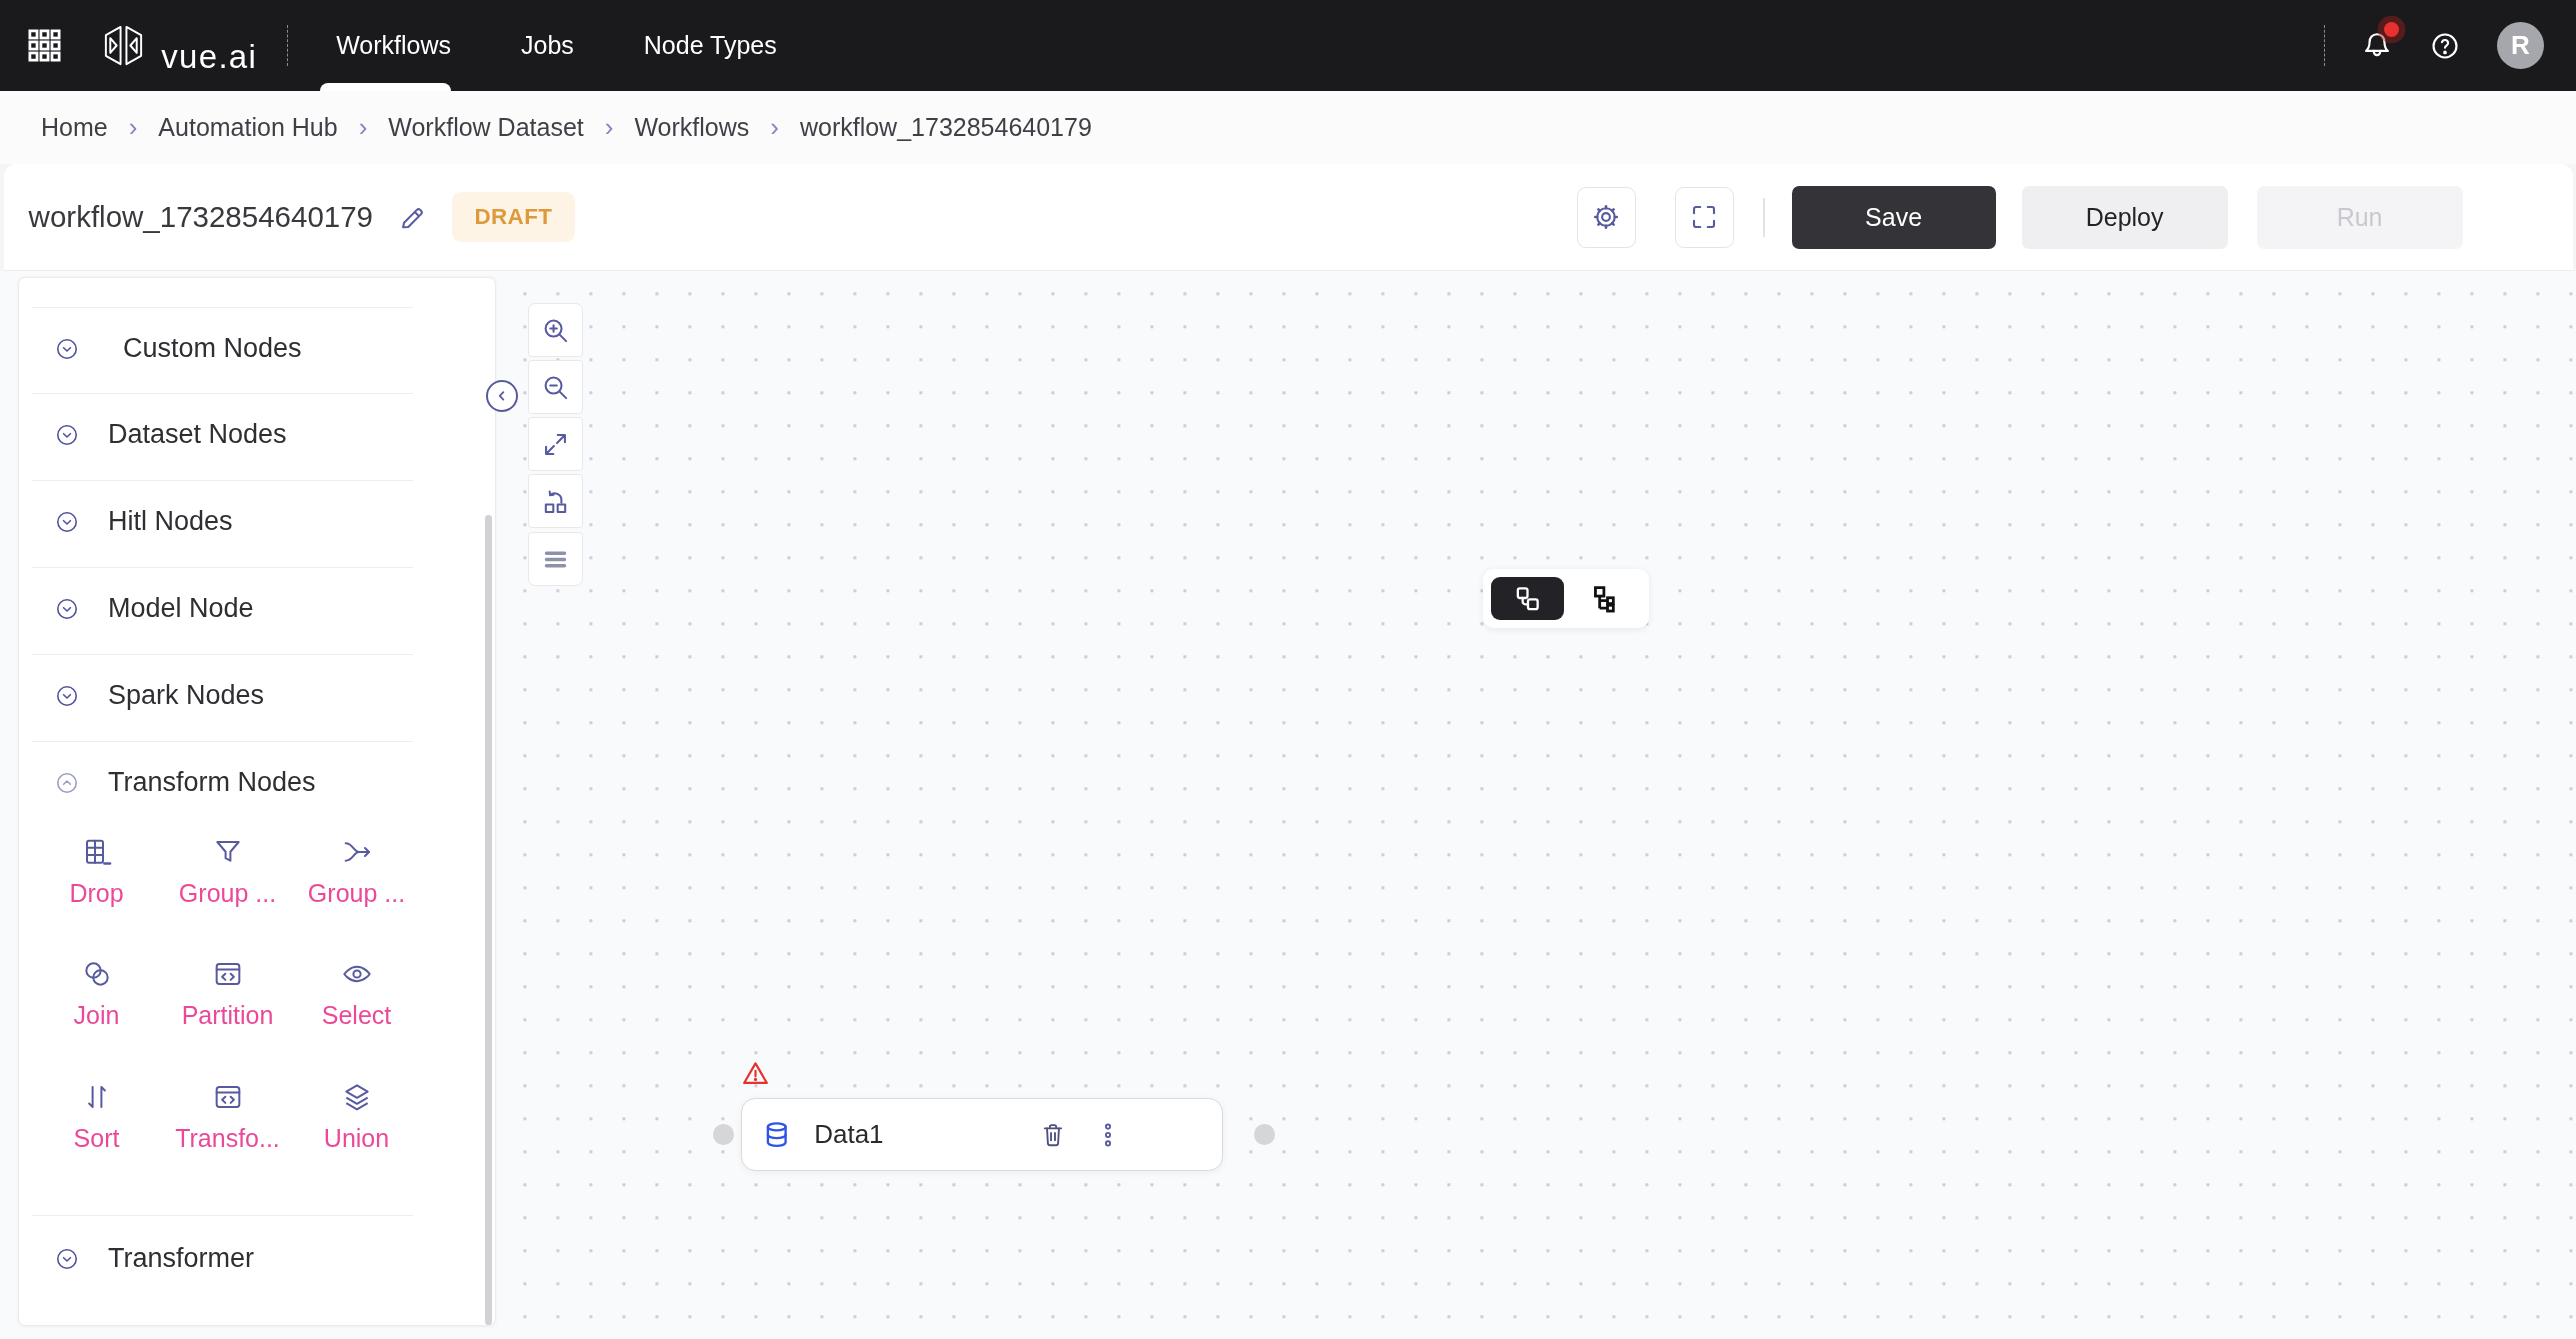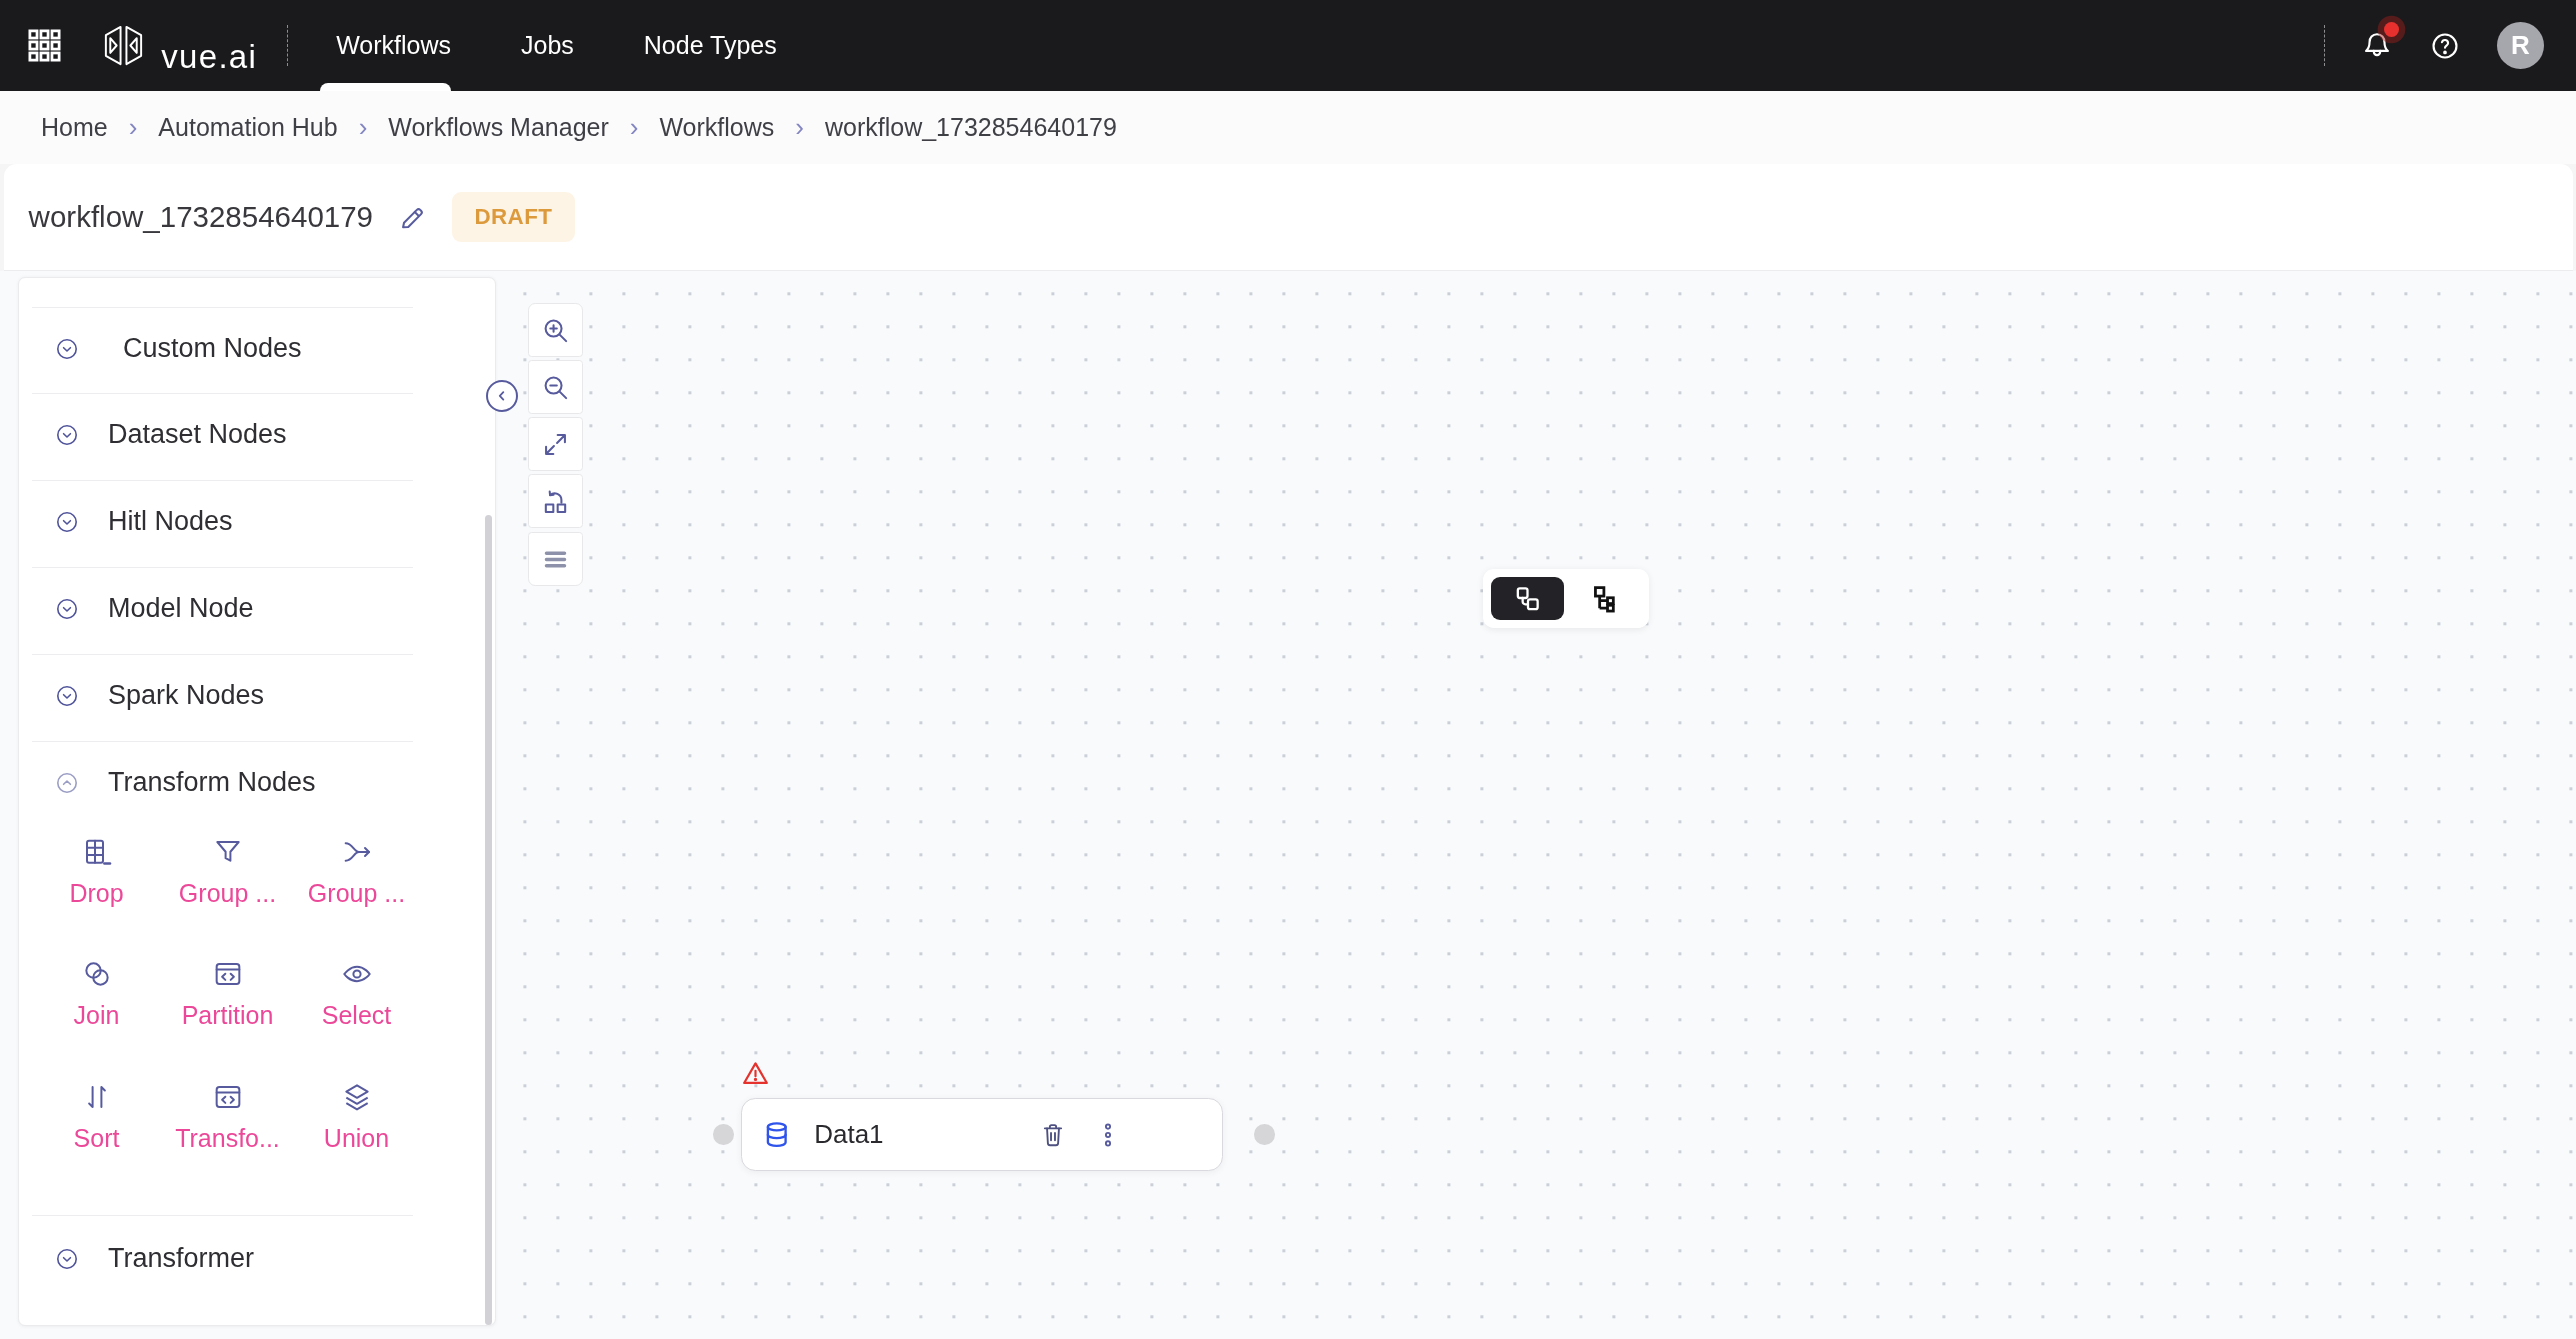--- a/index.html
+++ b/index.html
@@ -125,36 +125,54 @@
     </span>
     <span class="avatar">R</span>
   </div>
 </div>
 
 <div class="breadcrumb">
   <span class="crumb">Home</span>
   <span class="crumb-sep">›</span>
   <span class="crumb">Automation Hub</span>
   <span class="crumb-sep">›</span>
-  <span class="crumb">Workflows Manager</span>
+  <span class="crumb">Workflow Dataset</span>
   <span class="crumb-sep">›</span>
   <span class="crumb">Workflows</span>
   <span class="crumb-sep">›</span>
   <span class="crumb">workflow_1732854640179</span>
 </div>
 
 <div class="titlecard">
   <span class="page-title">workflow_1732854640179</span>
   <span class="edit-btn">
     <svg width="29" height="29" viewBox="0 0 24 24" fill="none" stroke="#585c9e" stroke-width="1.7" stroke-linecap="round" stroke-linejoin="round">
       <path d="m4.2 20 .8-3.7L15.6 5.7a2 2 0 0 1 2.8 0l.7.7a2 2 0 0 1 0 2.8L8.5 19.8 4.2 20Z"></path>
       <path d="m13.9 7.4 2.9 2.9"></path>
     </svg>
   </span>
   <span class="badge">DRAFT</span>
+  <div class="title-actions">
+    <span class="icon-btn">
+      <svg width="30" height="30" viewBox="0 0 24 24" fill="none" stroke="#585c9e" stroke-width="1.7" stroke-linecap="round">
+        <circle cx="12" cy="12" r="3.1"></circle>
+        <circle cx="12" cy="12" r="7"></circle>
+        <path d="M12 3.4V5M12 19v1.6M3.4 12H5M19 12h1.6M5.9 5.9 7 7M17 17l1.1 1.1M5.9 18.1 7 17M17 7l1.1-1.1" stroke-width="2.1"></path>
+      </svg>
+    </span>
+    <span class="icon-btn">
+      <svg width="30" height="30" viewBox="0 0 24 24" fill="none" stroke="#585c9e" stroke-width="1.7" stroke-linecap="round" stroke-linejoin="round">
+        <path d="M4 9V5.6C4 4.7 4.7 4 5.6 4H9M15 4h3.4c.9 0 1.6.7 1.6 1.6V9M20 15v3.4c0 .9-.7 1.6-1.6 1.6H15M9 20H5.6C4.7 20 4 19.3 4 18.4V15"></path>
+      </svg>
+    </span>
+    <span class="v-divider"></span>
+    <button class="btn btn-save">Save</button>
+    <button class="btn btn-deploy">Deploy</button>
+    <button class="btn btn-run">Run</button>
+  </div>
 </div>
 
 <div class="canvas">
 
   <div class="view-toggle">
     <span class="vt-btn vt-active">
       <svg width="29" height="29" viewBox="0 0 24 24" fill="none" stroke="#fff" stroke-width="1.9" stroke-linecap="round">
         <rect x="4" y="3.6" width="8" height="8" rx="1.6"></rect>
         <rect x="12.4" y="12.8" width="8" height="8" rx="1.6"></rect>
         <path d="M8 11.6v3a2.2 2.2 0 0 0 2.2 2.2h2.2"></path>

